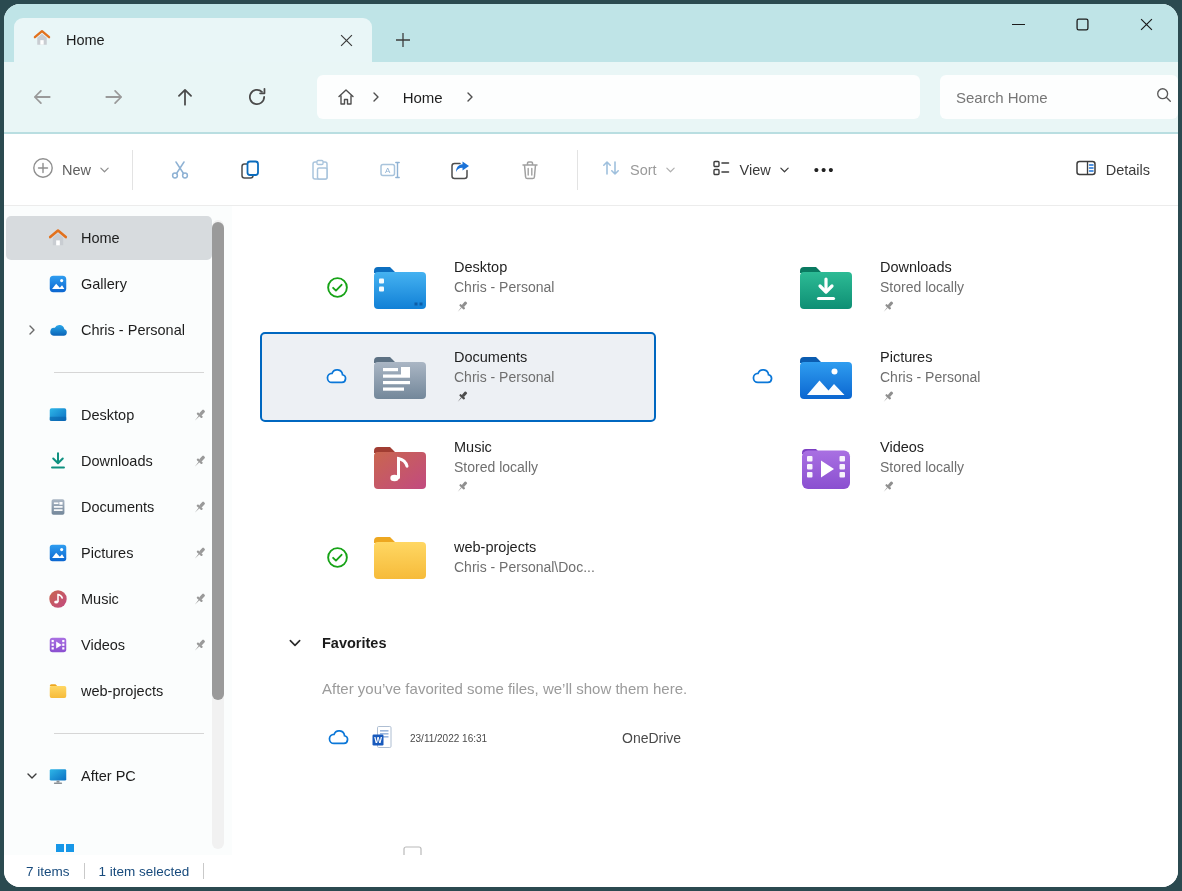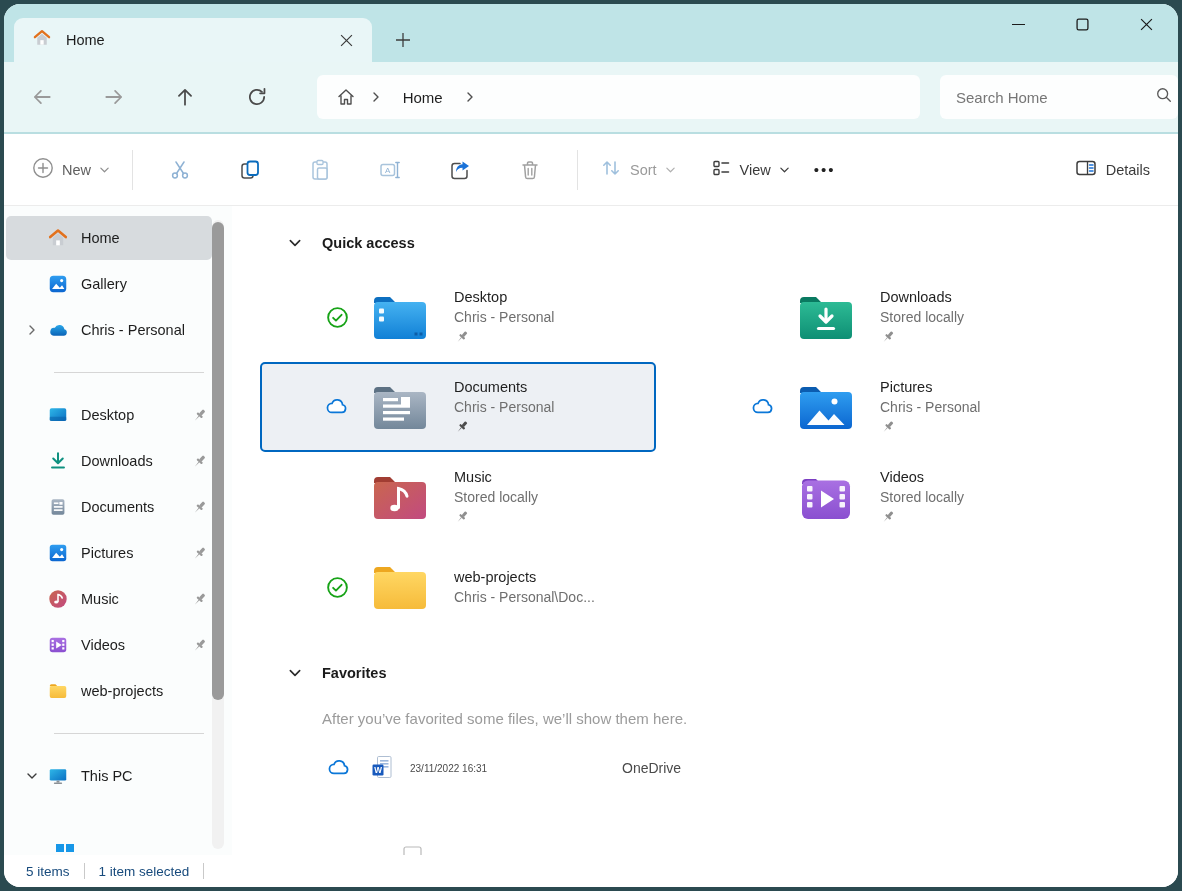--- a/index.html
+++ b/index.html
@@ -504,42 +504,34 @@
               <path d="M2 4l4 4 4-4" fill="none" stroke="#3c3c3c" stroke-width="1.4" stroke-linecap="round" stroke-linejoin="round"></path>
             </svg>
           </span>
         <span class="s-icon">
             <svg width="22" height="22" viewBox="0 0 24 24">
               <rect x="3" y="4.5" width="18" height="12.5" rx="1.5" fill="url(#gScreen)"></rect>
               <rect x="10.4" y="17" width="3.2" height="2.2" fill="#8b9196"></rect>
               <rect x="7.5" y="19.2" width="9" height="1.4" rx=".7" fill="#8b9196"></rect>
             </svg>
           </span>
-        <span class="s-label">This PC</span>
+        <span class="s-label">After PC</span>
       </div>
       <span class="partial-win" style="position:absolute; bottom:-5px; left:52px;"><svg width="18" height="12" viewBox="0 0 18 12">
             <rect width="8" height="8" fill="#1797e8"></rect>
             <rect x="10" width="8" height="8" fill="#1797e8"></rect>
           </svg></span>
 
       <div class="side-scroll">
           <div class="side-thumb"></div>
         </div>
     </nav>
 
     <main class="main">
 
-      <div class="sect-header">
-        <span class="sect-chevron">
-            <svg width="14" height="14" viewBox="0 0 12 12">
-              <path d="M2 4l4 4 4-4" fill="none" stroke="#2b2b2b" stroke-width="1.4" stroke-linecap="round" stroke-linejoin="round"></path>
-            </svg>
-          </span>
-        <span class="sect-title">Quick access</span>
-      </div>
 
       <div class="tilegrid">
 
         <div class="tile">
           <span class="t-status">
               <svg width="25" height="25" viewBox="0 0 24 24">
                 <circle cx="12" cy="12" r="9" fill="#fff" stroke="#17a317" stroke-width="1.8"></circle>
                 <path d="M7.8 12.3l2.7 2.7 5.4-5.6" fill="none" stroke="#17a317" stroke-width="1.8" stroke-linecap="round" stroke-linejoin="round"></path>
               </svg>
             </span>
@@ -767,19 +759,19 @@
         <span class="r-loc">OneDrive</span>
       </div>
 
       <span class="partial-file"><svg width="24" height="14" viewBox="0 0 24 14">
             <rect x="4" y="2" width="17" height="20" rx="2" fill="#fff" stroke="#b9b9b9" stroke-width="1.2"></rect>
           </svg></span>
     </main>
   </div>
 
   <div class="statusbar">
-    <span class="sb-text">5 items</span>
+    <span class="sb-text">7 items</span>
     <span class="sb-sep"></span>
     <span class="sb-text">1 item selected</span>
     <span class="sb-sep"></span>
   </div>
 
 </div>
 
 </body></html>

